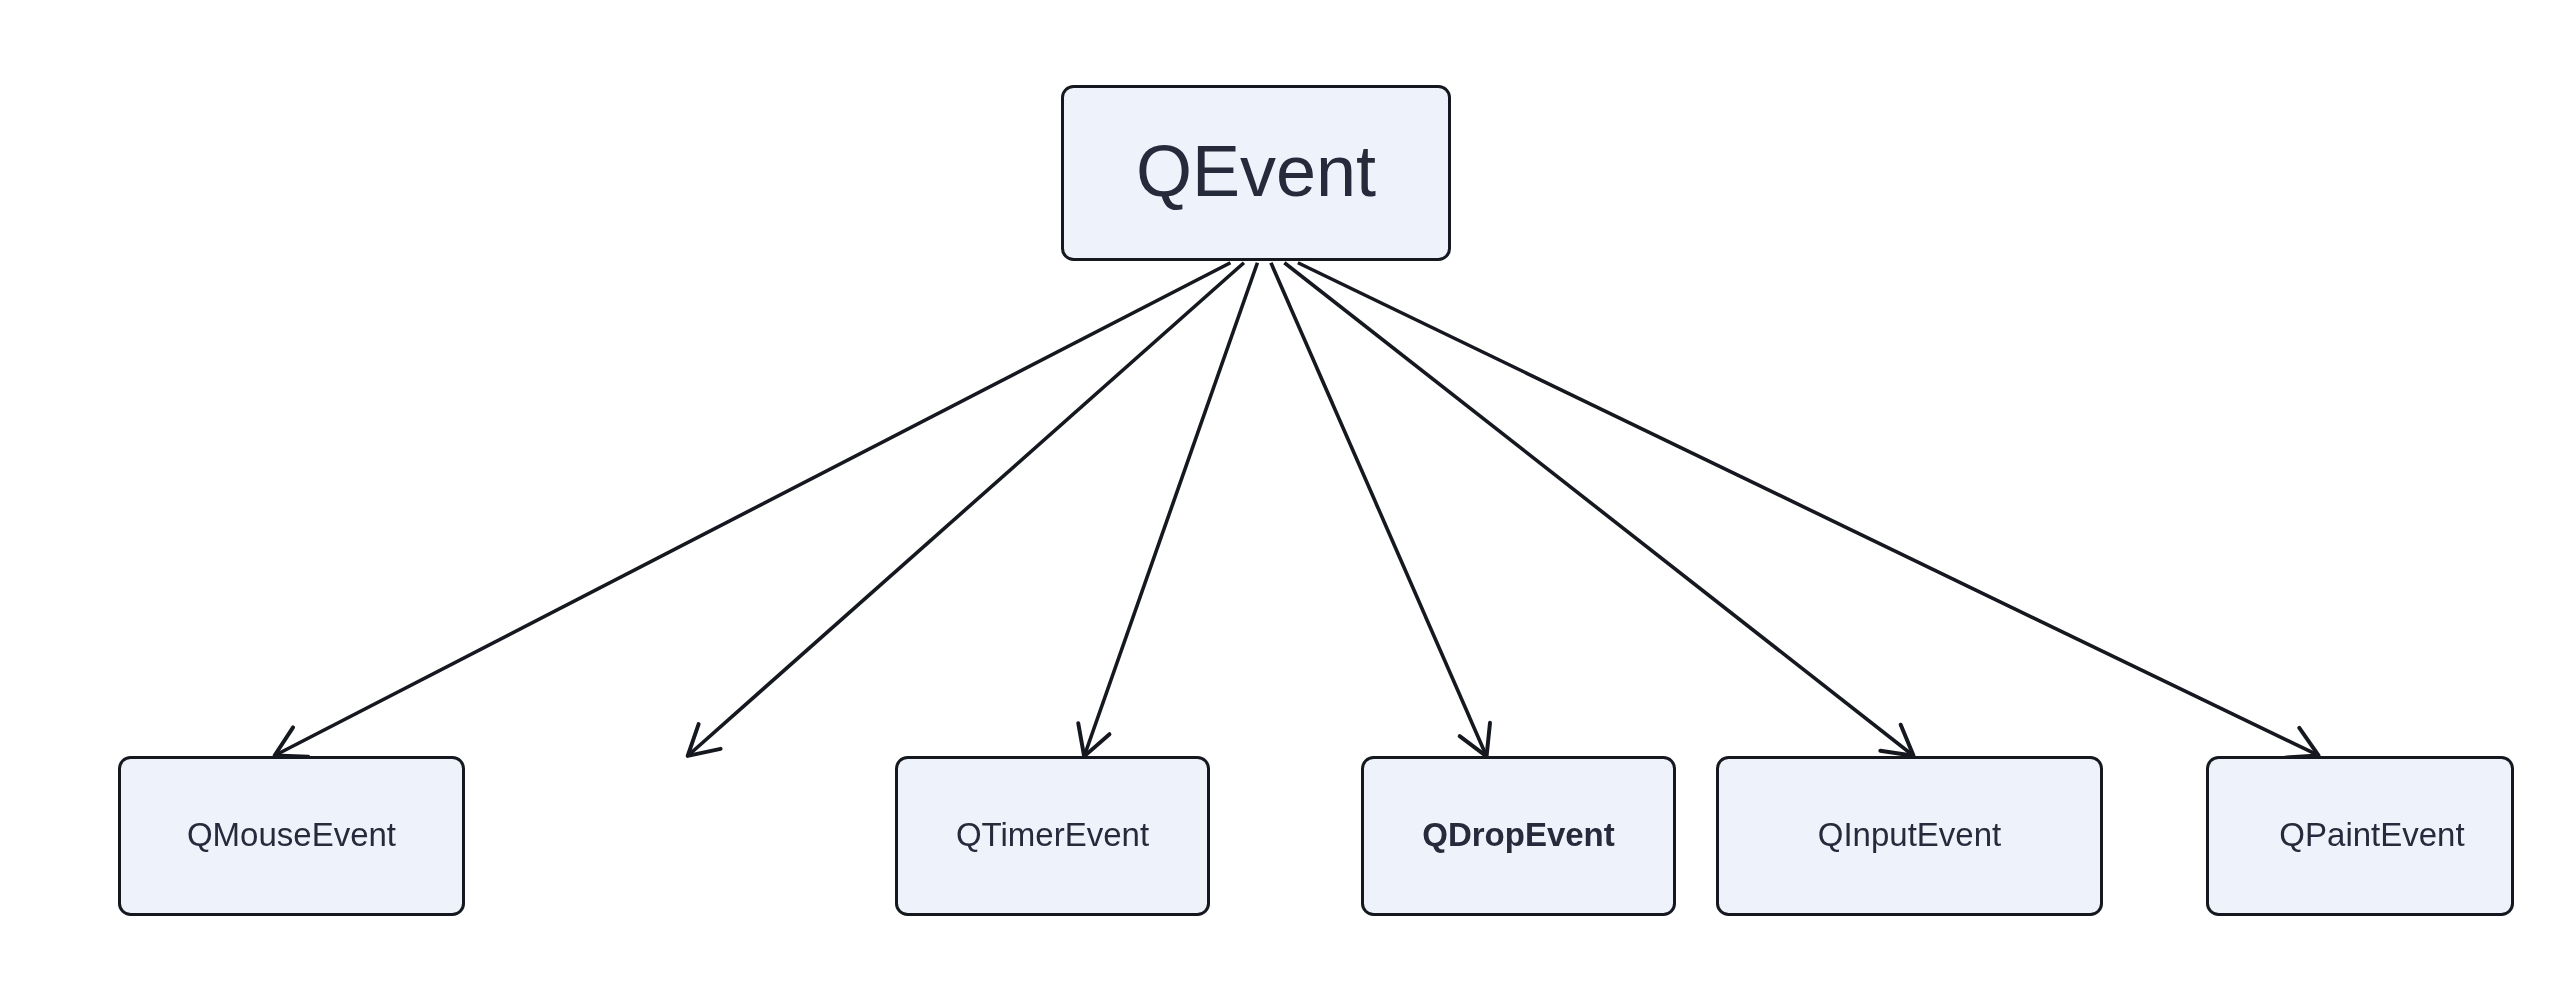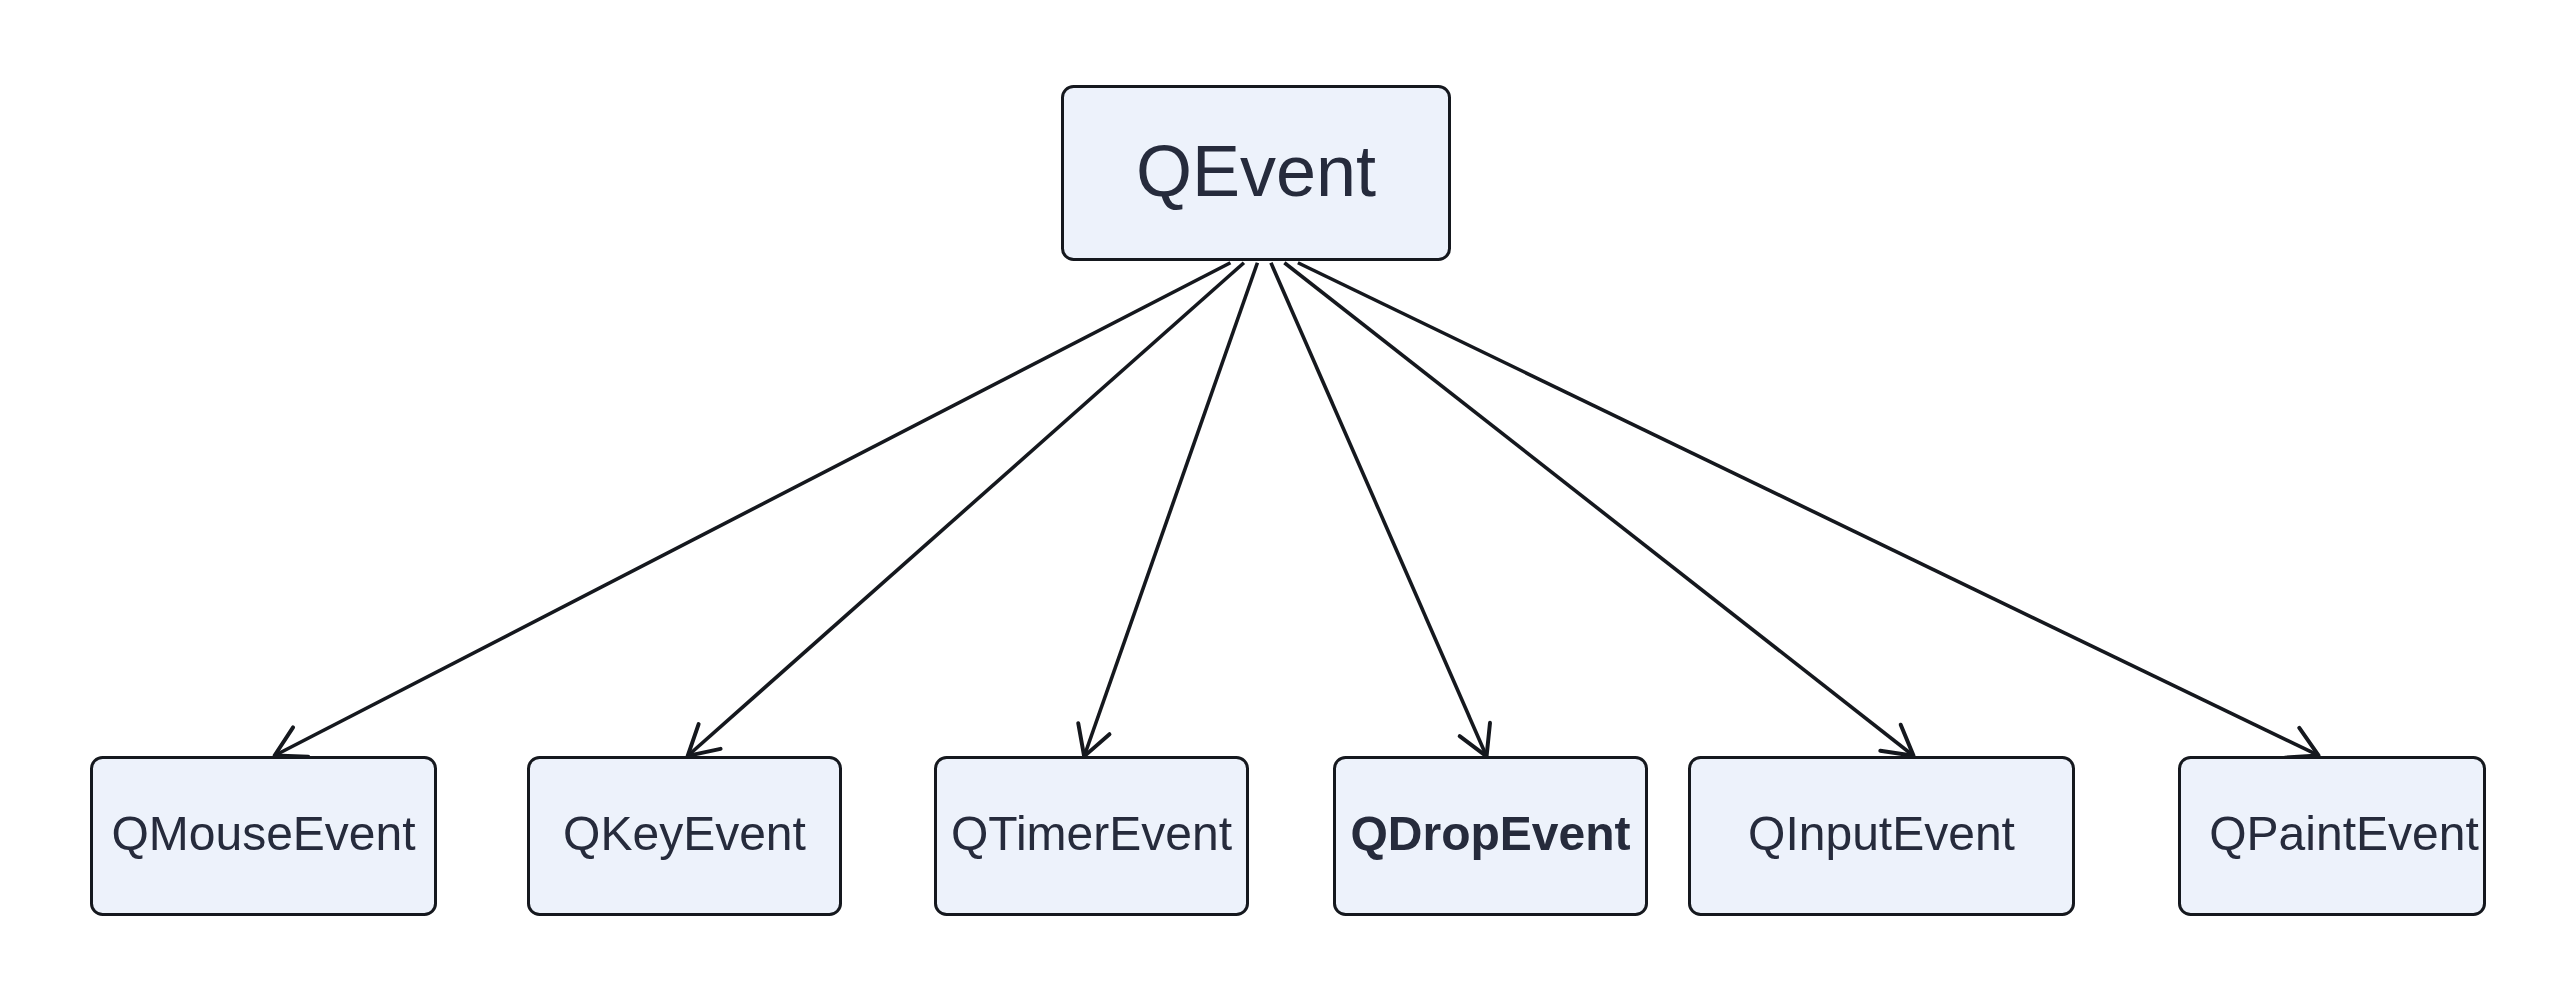--- a/index.html
+++ b/index.html
@@ -53,25 +53,26 @@
     line-height: 1;
     padding-bottom: 3.6px;
   }
   .node.root {
     left: 1061px; top: 85px;
     width: 390px; height: 176px;
     font-size: 72px;
   }
   .node.child {
     top: 756px; height: 160px;
-    font-size: 48px;
+    font-size: 33px;
+    margin-left: 28px;
   }
   .node.c0 { left: 90px;  width: 347px; }
   .node.c1 { left: 527px;  width: 315px; }
-  .node.c2 { left: 934px; width: 315px; }
+  .node.c2 { left: 867px; width: 315px; }
   .node.c3 { left: 1333px; width: 315px; font-weight: bold; }
   .node.c4 { left: 1688px; width: 387px; }
   .node.c5 { left: 2178px; width: 308px; padding-left: 24px; }
 </style>
 </head>
 <body>
 
 <div class="canvas">
 
   <svg class="arrows" viewBox="0 0 2864 1116" xmlns="http://www.w3.org/2000/svg">
@@ -89,23 +90,20 @@
   </svg>
 
   <div class="node root">
     <span class="label">QEvent</span>
   </div>
 
   <div class="node child c0">
     <span class="label">QMouseEvent</span>
   </div>
 
-  <div class="node child c1">
-    <span class="label">QKeyEvent</span>
-  </div>
 
   <div class="node child c2">
     <span class="label">QTimerEvent</span>
   </div>
 
   <div class="node child c3">
     <span class="label">QDropEvent</span>
   </div>
 
   <div class="node child c4">

